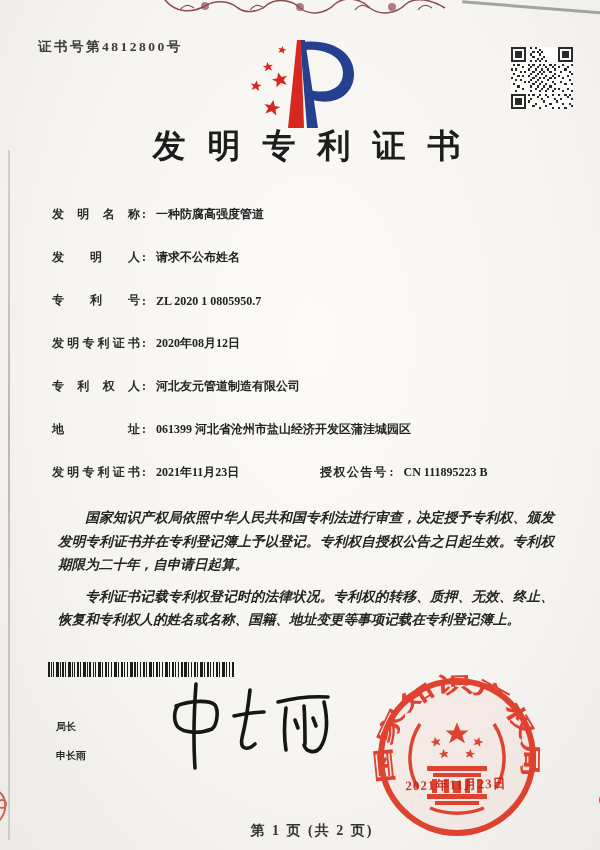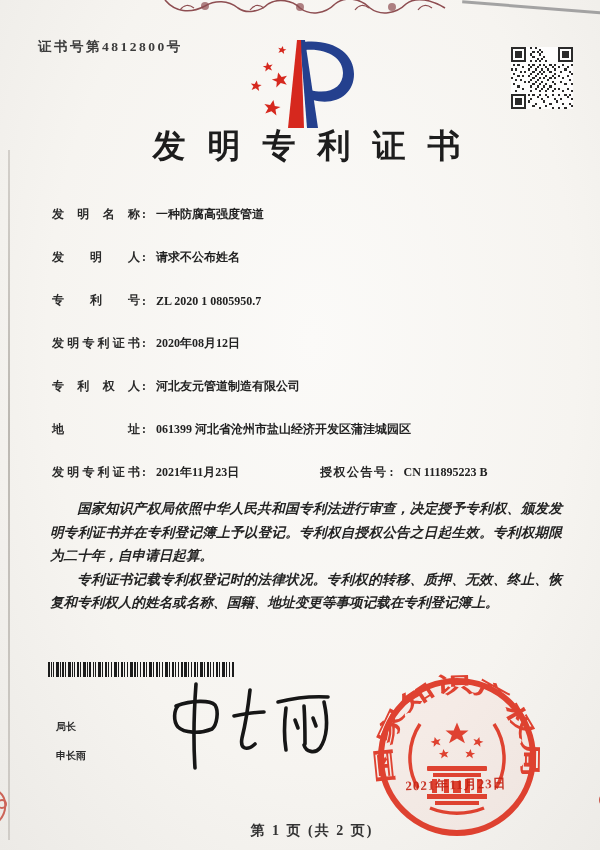--- a/index.html
+++ b/index.html
@@ -38,21 +38,21 @@
   .frow{position:relative;height:21px;margin-bottom:22px;white-space:nowrap;}
   .flabel{display:inline-block;width:88px;text-align:justify;text-align-last:justify;
     font-weight:700;color:#2a2a2a;vertical-align:bottom;}
   .colon{font-weight:700;margin:0 10px 0 2px;}
   .fvalue{font-weight:600;color:#222;}
   .pair2{position:absolute;left:268px;top:0;}
   .pair2 .flabel2{font-weight:700;letter-spacing:1.5px;}
 
   .paras{position:absolute;left:50px;top:498px;width:512px;font-size:13.6px;
     line-height:1.73;font-style:italic;font-weight:600;color:#242424;text-align:justify;}
-  .paras p{margin:0;text-indent:2em;font-family:Liberation Mono, monospace;}
+  .paras p{margin:8px;text-indent:2em;}
 
   .barcode{position:absolute;left:48px;top:662px;width:187px;height:15px;}
 
   .signer{position:absolute;left:56px;top:712px;font-size:10px;font-weight:700;
     line-height:29px;color:#2b2b2b;}
   .signature{position:absolute;left:158px;top:676px;width:185px;height:100px;}
 
   .seal{position:absolute;left:372px;top:672px;width:170px;height:170px;}
   .seal-date{position:absolute;left:376px;top:776px;width:160px;text-align:center;
     font-size:13px;font-weight:700;color:#c42314;letter-spacing:1px;

